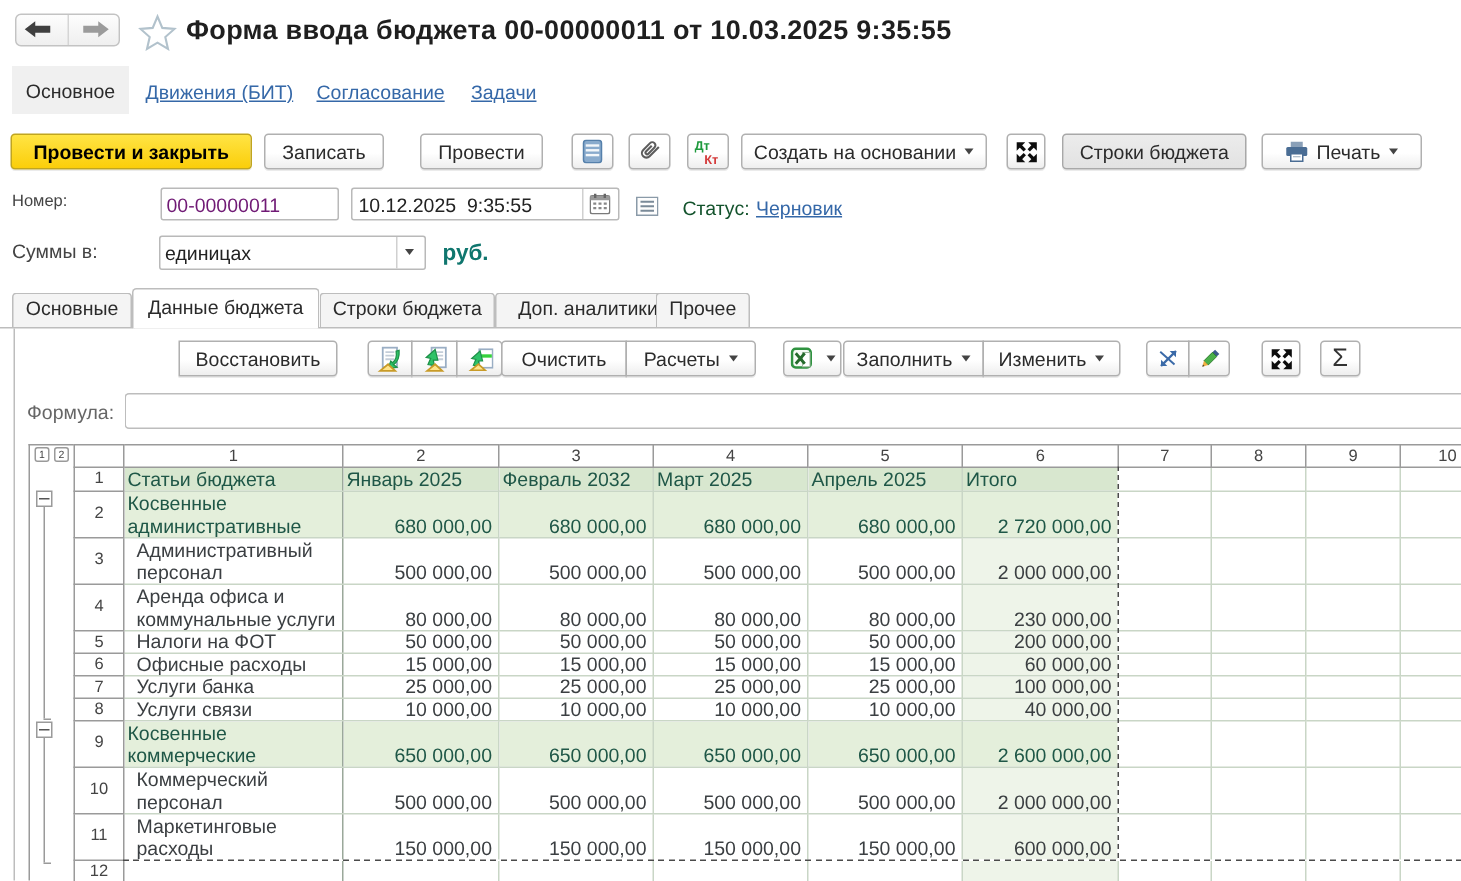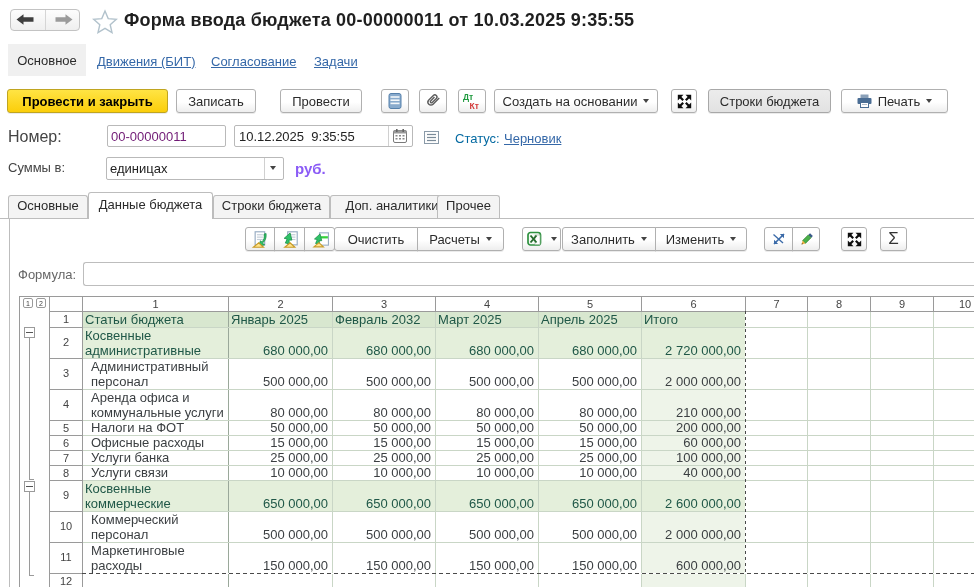--- a/index.html
+++ b/index.html
@@ -100,21 +100,21 @@
       </svg>
     </div>
 <div class="btn" style="left:708px;top:89px;width:123px;background:linear-gradient(#ececec,#e2e2e2);border-color:#a8a8a8;">Строки бюджета</div>
 <div class="btn" style="left:841px;top:89px;width:107px;"><svg width="15" height="14" viewBox="0 0 15 14" style="margin-right:6px">
         <rect x="3.5" y="0.5" width="8" height="3.5" fill="#8aa0b8"></rect>
         <rect x="0.5" y="4" width="14" height="6" rx="1" fill="#4a6d94"></rect>
         <rect x="3.5" y="8.5" width="8" height="5" fill="#fff" stroke="#4a6d94"></rect>
         <line x1="5" y1="10.5" x2="10" y2="10.5" stroke="#9ab" stroke-width="0.8"></line>
       </svg>Печать<span class="caret"></span></div>
 
-<div class="abs" style="left:8px;top:128px;font-size:16px;color:#444;">Номер:</div>
+<div class="abs" style="left:8px;top:128px;font-size:11px;color:#444;">Номер:</div>
 <div class="abs" style="left:107px;top:125px;width:119px;height:22px;border:1px solid #b9b9b9;border-radius:2px;font-size:13px;color:#701a75;display:flex;align-items:center;padding-left:3px;">00-00000011</div>
 <div class="abs" style="left:234px;top:125px;width:179px;height:22px;border:1px solid #b9b9b9;border-radius:2px;font-size:13px;color:#222;display:flex;align-items:center;padding-left:4px;">10.12.2025&nbsp;&nbsp;9:35:55</div>
 <div class="abs" style="left:388px;top:126px;width:1px;height:20px;background:#d0d0d0;"></div>
 <svg class="abs" style="left:393px;top:129px;" width="14" height="14" viewBox="0 0 14 14">
       <rect x="0.5" y="1.5" width="13" height="12" rx="1.5" fill="#fff" stroke="#7a7a7a"></rect>
       <rect x="0.5" y="1.5" width="13" height="3" fill="#9a9a9a"></rect>
       <rect x="3" y="0" width="1.6" height="3" fill="#666"></rect>
       <rect x="9.4" y="0" width="1.6" height="3" fill="#666"></rect>
       <g fill="#888">
         <rect x="2.5" y="6" width="2" height="1.5"></rect>
@@ -126,37 +126,38 @@
       </g>
     </svg>
 <svg class="abs" style="left:424px;top:131px;" width="15" height="13" viewBox="0 0 15 13">
       <rect x="0.5" y="0.5" width="14" height="12" fill="#fdfdfd" stroke="#8a9aa8"></rect>
       <g stroke="#7a8a98" stroke-width="1.2">
         <line x1="3" y1="3.5" x2="12" y2="3.5"></line>
         <line x1="3" y1="6.5" x2="12" y2="6.5"></line>
         <line x1="3" y1="9.5" x2="12" y2="9.5"></line>
       </g>
     </svg>
-<div class="abs" style="left:455px;top:131px;font-size:13px;color:#0369a1;">Статус:</div>
+<div class="abs" style="left:455px;top:131px;font-size:13px;color:#14532d;">Статус:</div>
 <a class="lnk abs" style="left:504px;top:131px;">Черновик</a>
 
 <div class="abs" style="left:8px;top:160px;font-size:13px;color:#444;">Суммы в:</div>
 <div class="abs" style="left:106px;top:157px;width:178px;height:23px;border:1px solid #b9b9b9;border-radius:2px;font-size:13px;color:#222;display:flex;align-items:center;padding-left:3px;">единицах</div>
 <div class="abs" style="left:264px;top:158px;width:1px;height:21px;background:#d0d0d0;"></div>
 <div class="abs" style="left:270px;top:166px;width:0;height:0;border-left:3.5px solid transparent;border-right:3.5px solid transparent;border-top:4px solid #444;"></div>
-<div class="abs" style="left:295px;top:160px;font-size:15px;font-weight:bold;color:#8b5cf6;">руб.</div>
+<div class="abs" style="left:295px;top:160px;font-size:15px;font-weight:bold;color:#0f766e;">руб.</div>
 
 <div class="abs" style="left:0px;top:218px;width:974px;height:1px;background:#bdbdbd;"></div>
 <div class="abs" style="left:9px;top:219px;width:1px;height:368px;background:#bdbdbd;"></div>
 <div class="tab abs" style="left:8px;top:195px;width:80px;">Основные</div>
 <div class="tab abs active" style="left:88px;top:192px;width:125px;">Данные бюджета</div>
 <div class="tab abs" style="left:213px;top:195px;width:117px;">Строки бюджета</div>
 <div class="tab abs" style="left:330px;top:195px;width:124px;">Доп. аналитики</div>
 <div class="tab abs" style="left:437px;top:195px;width:63px;">Прочее</div>
 
+<div class="btn" style="left:119px;top:227px;width:106px;border-radius:0 3px 3px 0;">Восстановить</div>
 <div class="btn" style="left:245px;top:227px;width:30px;border-radius:3px 0 0 3px;">
       <svg width="19" height="19" viewBox="0 0 16 16">
         <rect x="3.5" y="1.5" width="8" height="11" fill="#fff" stroke="#9aaec4"></rect>
         <g stroke="#c3cdd8" stroke-width="1">
           <line x1="5" y1="4" x2="10" y2="4"></line>
           <line x1="5" y1="6" x2="10" y2="6"></line>
           <line x1="5" y1="8" x2="10" y2="8"></line>
         </g>
         <path d="M12.7 3 C13 7 12 9.5 9.5 11 L11.5 12.5 L6.5 13.5 L8 9 L9 10 C11 8.5 11.5 6.5 11 3.5 Z" fill="#2ec268" stroke="#1d9148" stroke-width="0.7"></path>
         <path d="M2 14.5 L6.5 10.8 L10.5 14.5 Z" fill="#ffe48a" stroke="#c89b28" stroke-width="1"></path>
@@ -302,21 +303,21 @@
             <td></td>
             <td></td>
           </tr>
 <tr style="height:31px">
             <td class="hd">4</td>
             <td class="t2 c1">Аренда офиса и<br>коммунальные услуги</td>
             <td class="nm">80 000,00</td>
             <td class="nm">80 000,00</td>
             <td class="nm">80 000,00</td>
             <td class="nm">80 000,00</td>
-            <td class="nm it pr">210 000,00</td>
+            <td class="nm it pr">230 000,00</td>
             <td></td>
             <td></td>
             <td></td>
             <td></td>
           </tr>
 <tr style="height:15px" class="sr">
             <td class="hd">5</td>
             <td class="t2 c1">Налоги на ФОТ</td>
             <td class="nm">50 000,00</td>
             <td class="nm">50 000,00</td>

